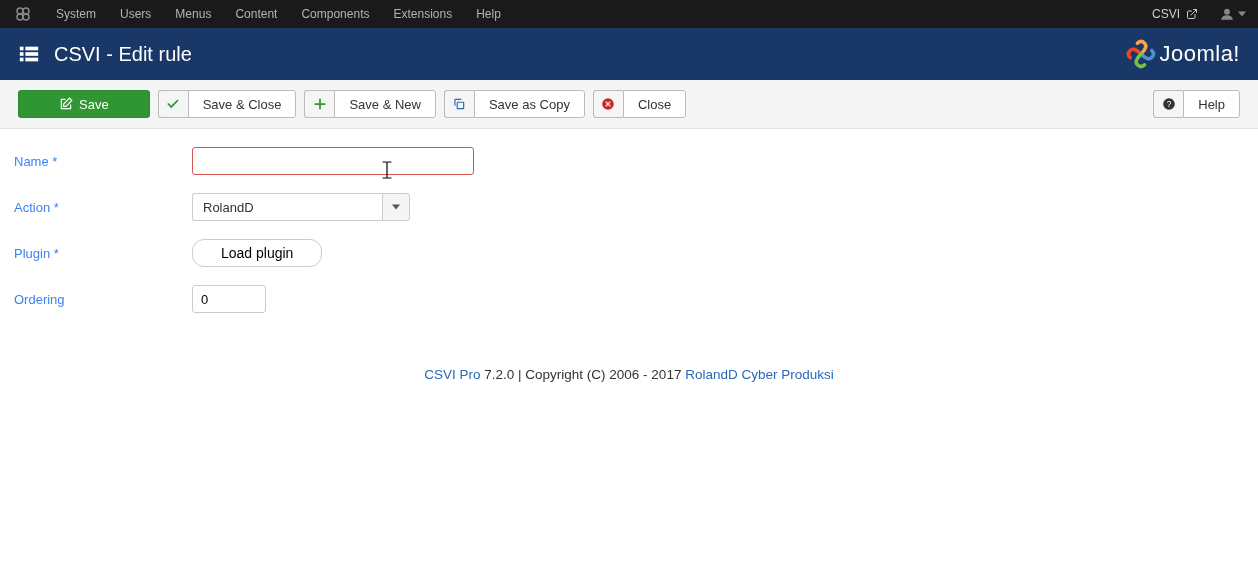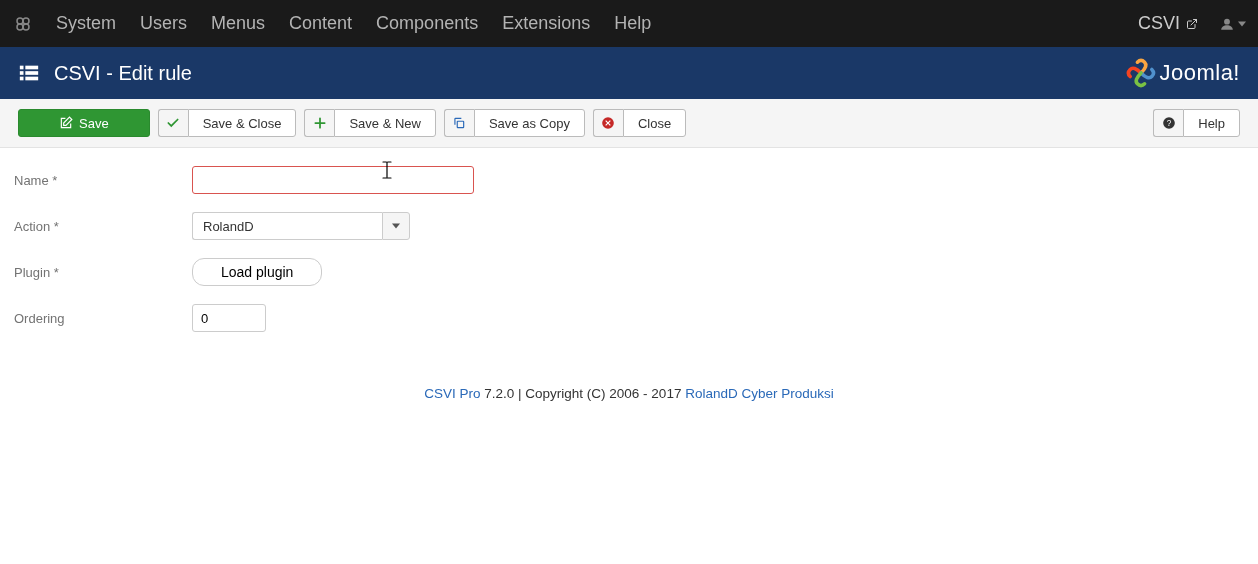--- a/index.html
+++ b/index.html
@@ -1,19 +1,19 @@
 <!DOCTYPE html>
 <html><head>
   <meta charset="utf-8">
   <style>
     * { box-sizing: border-box; margin: 0; padding: 0; }
     body { font-family: -apple-system, BlinkMacSystemFont, "Segoe UI", Helvetica, Arial, sans-serif; font-size: 13px; color: #333; width: 1258px; background: #fff; }
 
     
-    .adminbar { background: #1a1a1a; height: 47px; display: flex; align-items: center; color: #b3b3b3; font-size: 18px; padding: 0 8px; justify-content: space-between; }
+    .adminbar { background: #1a1a1a; height: 28px; display: flex; align-items: center; color: #b3b3b3; font-size: 12px; padding: 0 8px; justify-content: space-between; }
     .adminbar-left { display: flex; align-items: center; gap: 0; }
     .adminbar-right { display: flex; align-items: center; gap: 8px; }
     .adminbar .jicon { width: 18px; height: 18px; display: inline-block; margin: 0 12px 0 6px; }
     .adminbar-item { padding: 6px 12px; cursor: pointer; }
     .csvi-link { color: #ccc; padding: 6px 10px; display: flex; align-items: center; gap: 6px; }
     .usericon { color: #888; font-size: 14px; padding: 0 4px; display: flex; align-items: center; gap: 4px; }
 
     
     .titlebar { background: #1a3867; color: #fff; height: 52px; display: flex; align-items: center; justify-content: space-between; padding: 8px 18px; }
     .titlebar-left { display: flex; align-items: center; gap: 14px; }
@@ -34,21 +34,21 @@
     .btn-primary { background: #2f9633; border-color: #2a8a2e; color: #fff; padding: 5px 40px; }
     .btn-primary .ic svg path, .btn-primary .ic svg polyline { stroke: #fff; }
     .green svg { color: #2f9633; }
     .red svg { color: #c52827; }
     .blue svg { color: #2a69b8; }
     .dark svg { color: #333; }
 
     
     .form-area { padding: 18px 14px 28px; }
     .form-row { display: flex; align-items: center; margin-bottom: 18px; }
-    .form-row label { width: 178px; font-size: 13px; color: #737373; }
+    .form-row label { width: 178px; font-size: 13px; color: #3b82f6; }
     .form-row input[type="text"].name-input { width: 282px; height: 28px; border: 1px solid #d9534f; border-radius: 3px; padding: 0 8px; font-size: 13px; }
     .form-row input[type="text"].ord-input { width: 74px; height: 28px; border: 1px solid #ccc; border-radius: 3px; padding: 0 8px; font-size: 13px; }
     .select-group { display: flex; align-items: center; gap: 8px; }
     .select-box { display: flex; }
     .select-box .sel-txt { border: 1px solid #ccc; border-right: 0; border-radius: 3px 0 0 3px; height: 28px; padding: 0 10px; display: flex; align-items: center; background: #fff; }
     .select-box .sel-txt.w1 { width: 190px; }
     .select-box .sel-caret { border: 1px solid #ccc; border-radius: 0 3px 3px 0; width: 28px; height: 28px; display: flex; align-items: center; justify-content: center; background: #f5f5f5; cursor: pointer; }
     .load-btn { height: 28px; border: 1px solid #ccc; border-radius: 12px; background: #fff; padding: 0 28px; font-size: 14px; cursor: pointer; }
 
     

